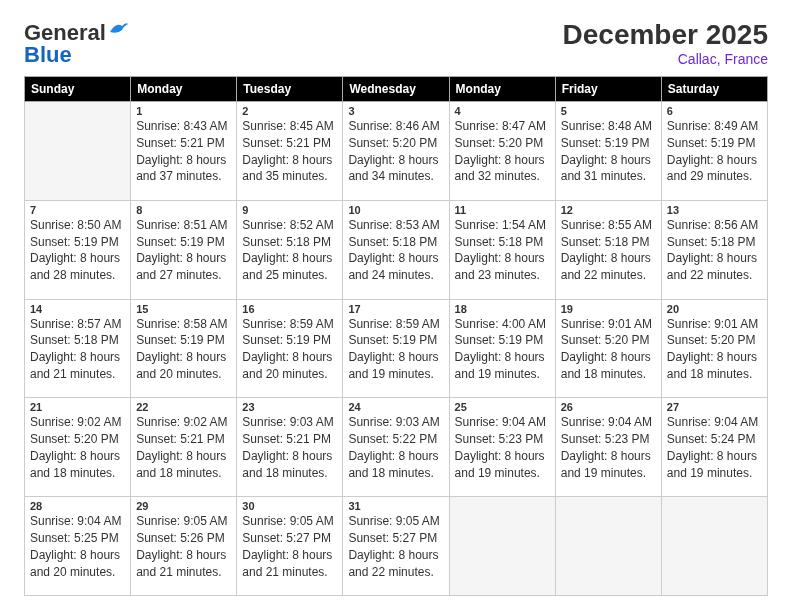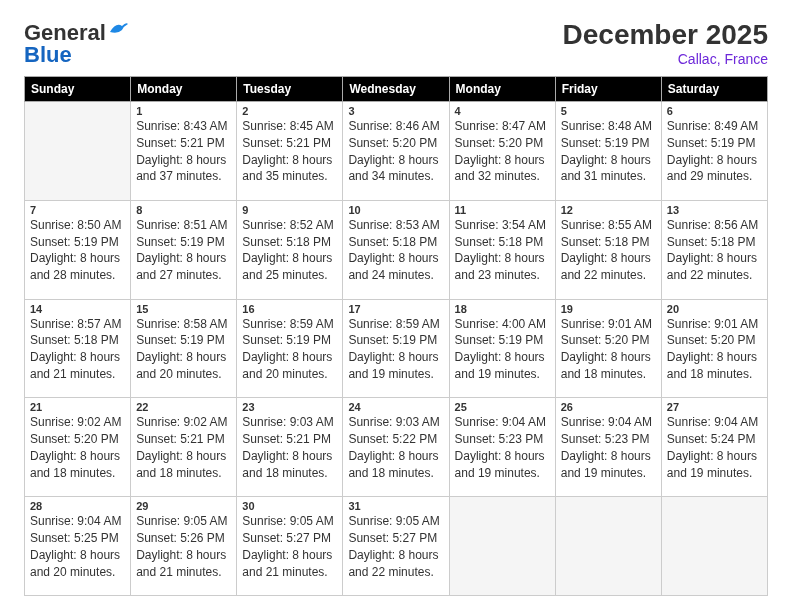--- a/index.html
+++ b/index.html
@@ -153,21 +153,21 @@
           <td>
             <span class="day-num">9</span>
             <div class="day-info"><span>Sunrise: 8:52 AM</span><br><span>Sunset: 5:18 PM</span><br><span>Daylight: 8 hours and 25 minutes.</span></div>
           </td>
           <td>
             <span class="day-num">10</span>
             <div class="day-info"><span>Sunrise: 8:53 AM</span><br><span>Sunset: 5:18 PM</span><br><span>Daylight: 8 hours and 24 minutes.</span></div>
           </td>
           <td>
             <span class="day-num">11</span>
-            <div class="day-info"><span>Sunrise: 3:54 AM</span><br><span>Sunset: 5:18 PM</span><br><span>Daylight: 8 hours and 23 minutes.</span></div>
+            <div class="day-info"><span>Sunrise: 1:54 AM</span><br><span>Sunset: 5:18 PM</span><br><span>Daylight: 8 hours and 23 minutes.</span></div>
           </td>
           <td>
             <span class="day-num">12</span>
             <div class="day-info"><span>Sunrise: 8:55 AM</span><br><span>Sunset: 5:18 PM</span><br><span>Daylight: 8 hours and 22 minutes.</span></div>
           </td>
           <td>
             <span class="day-num">13</span>
             <div class="day-info"><span>Sunrise: 8:56 AM</span><br><span>Sunset: 5:18 PM</span><br><span>Daylight: 8 hours and 22 minutes.</span></div>
           </td>
         </tr>

